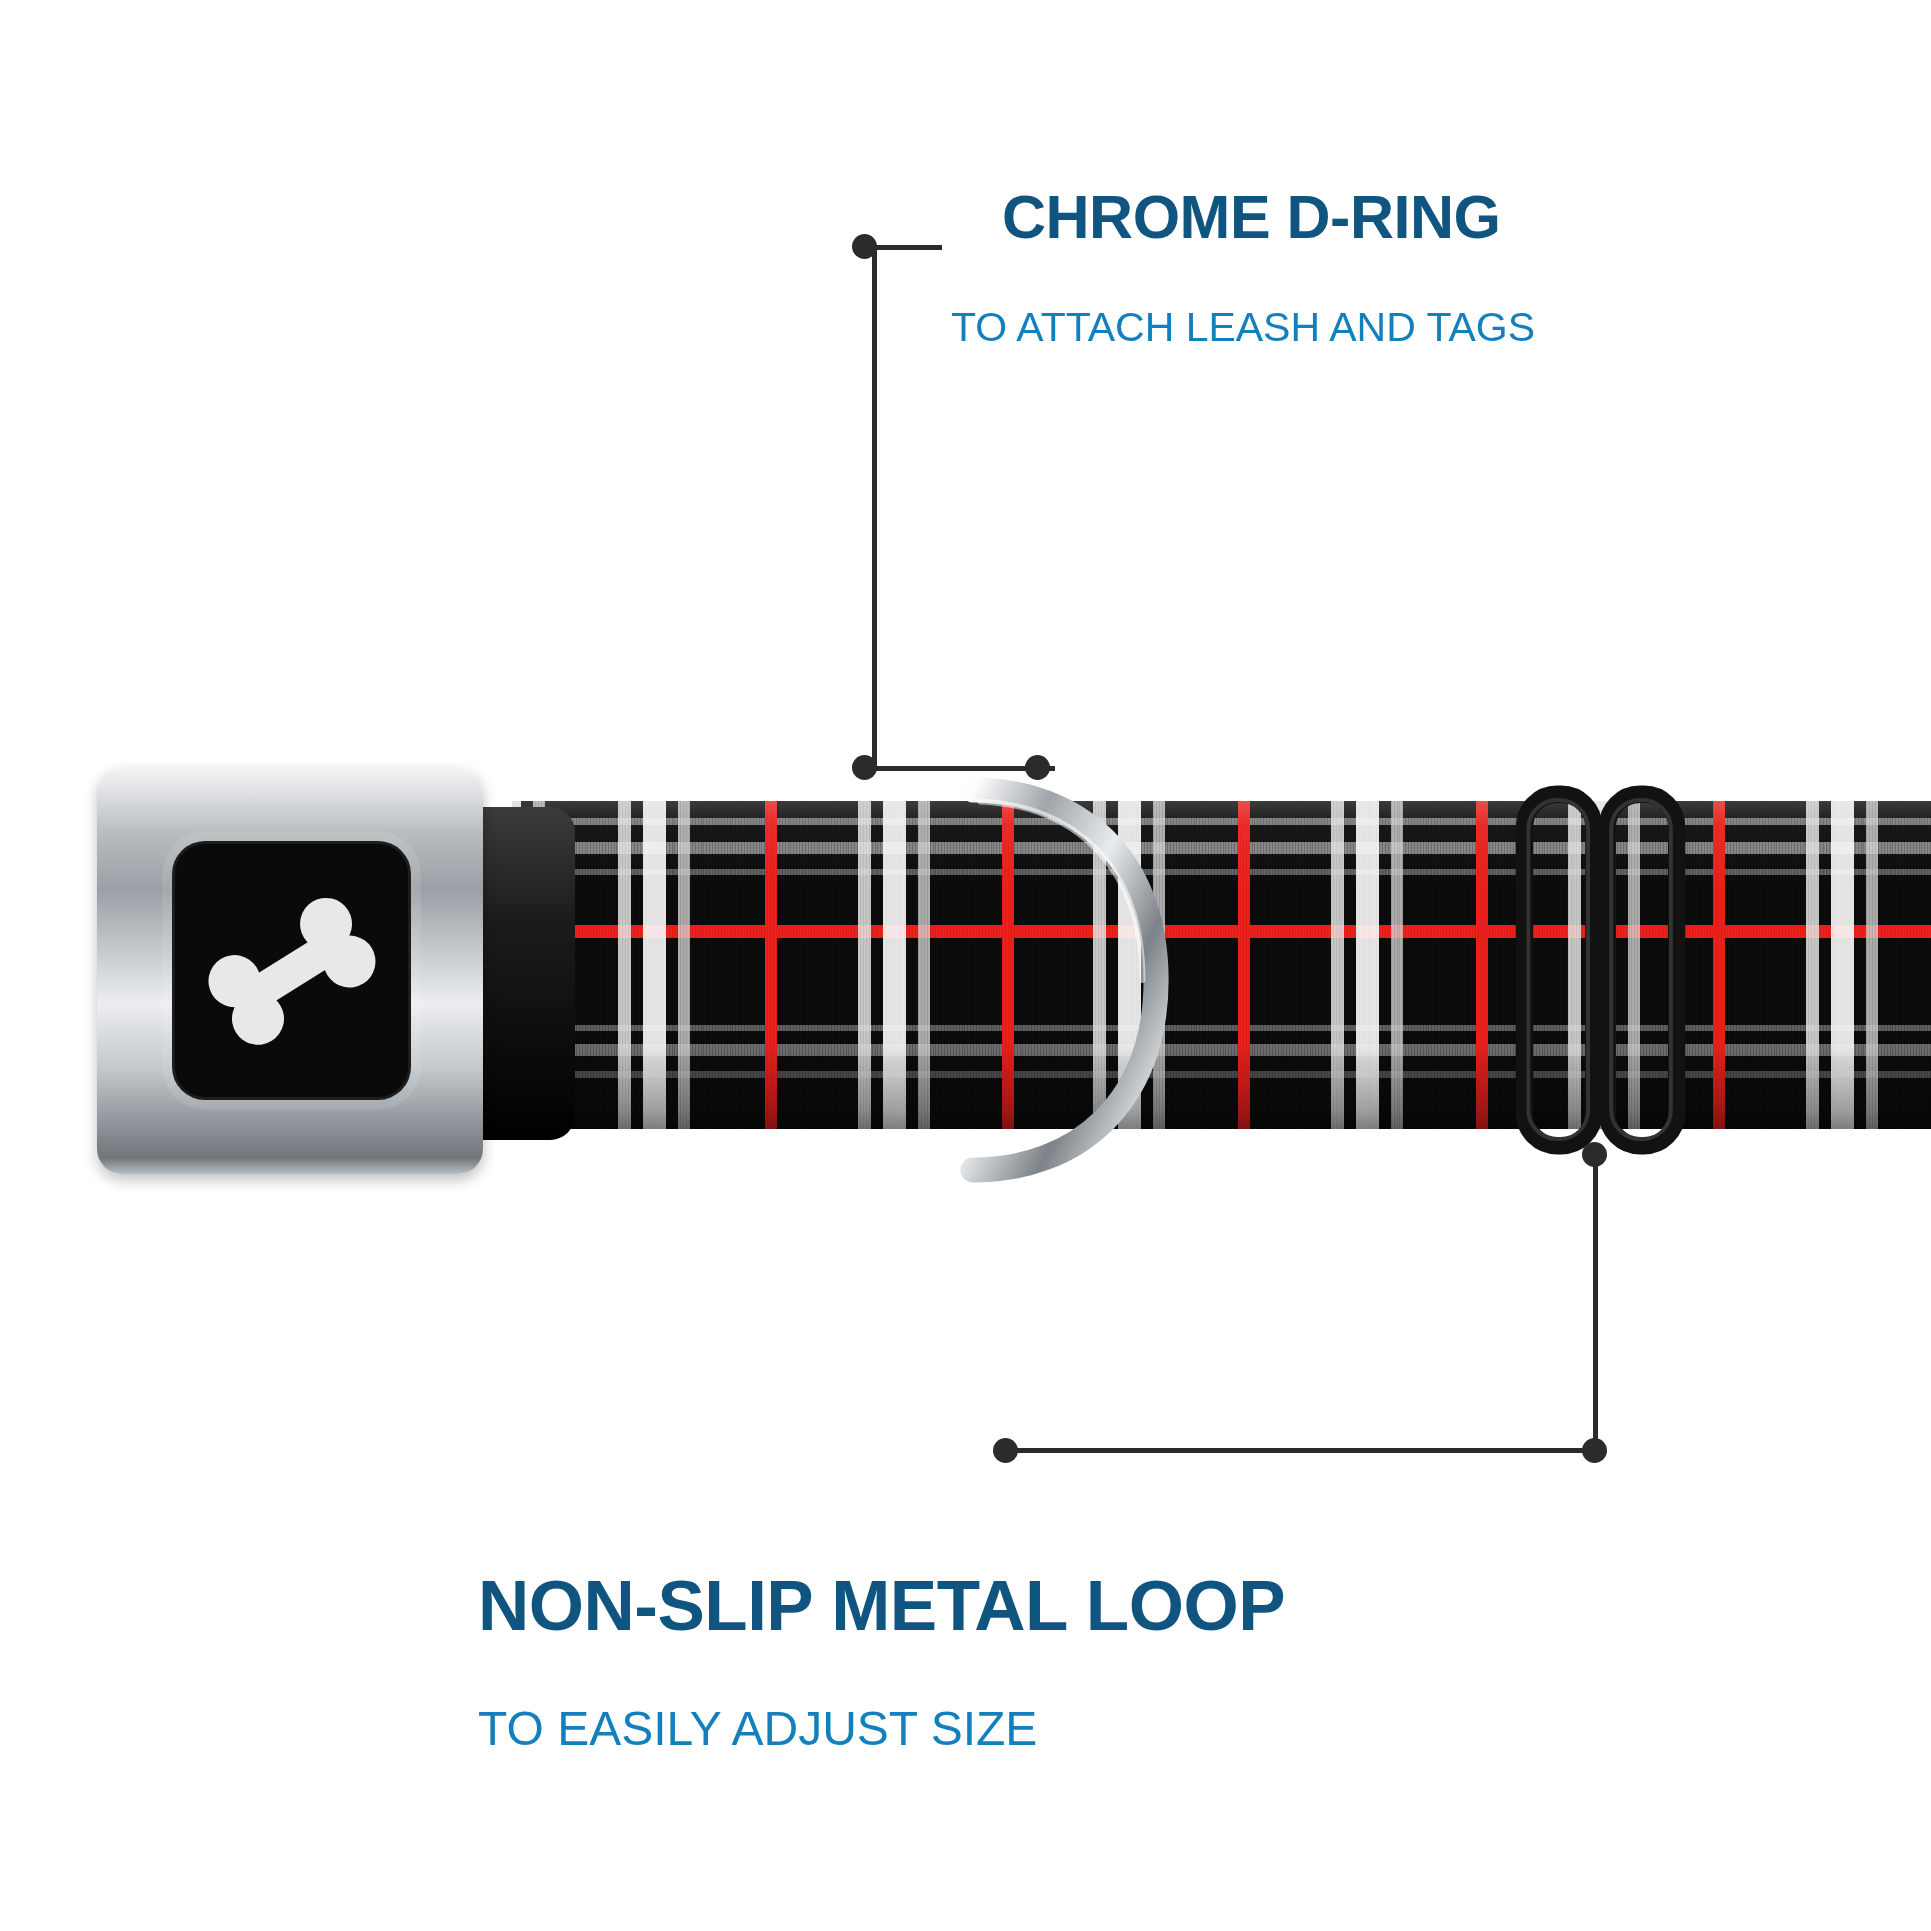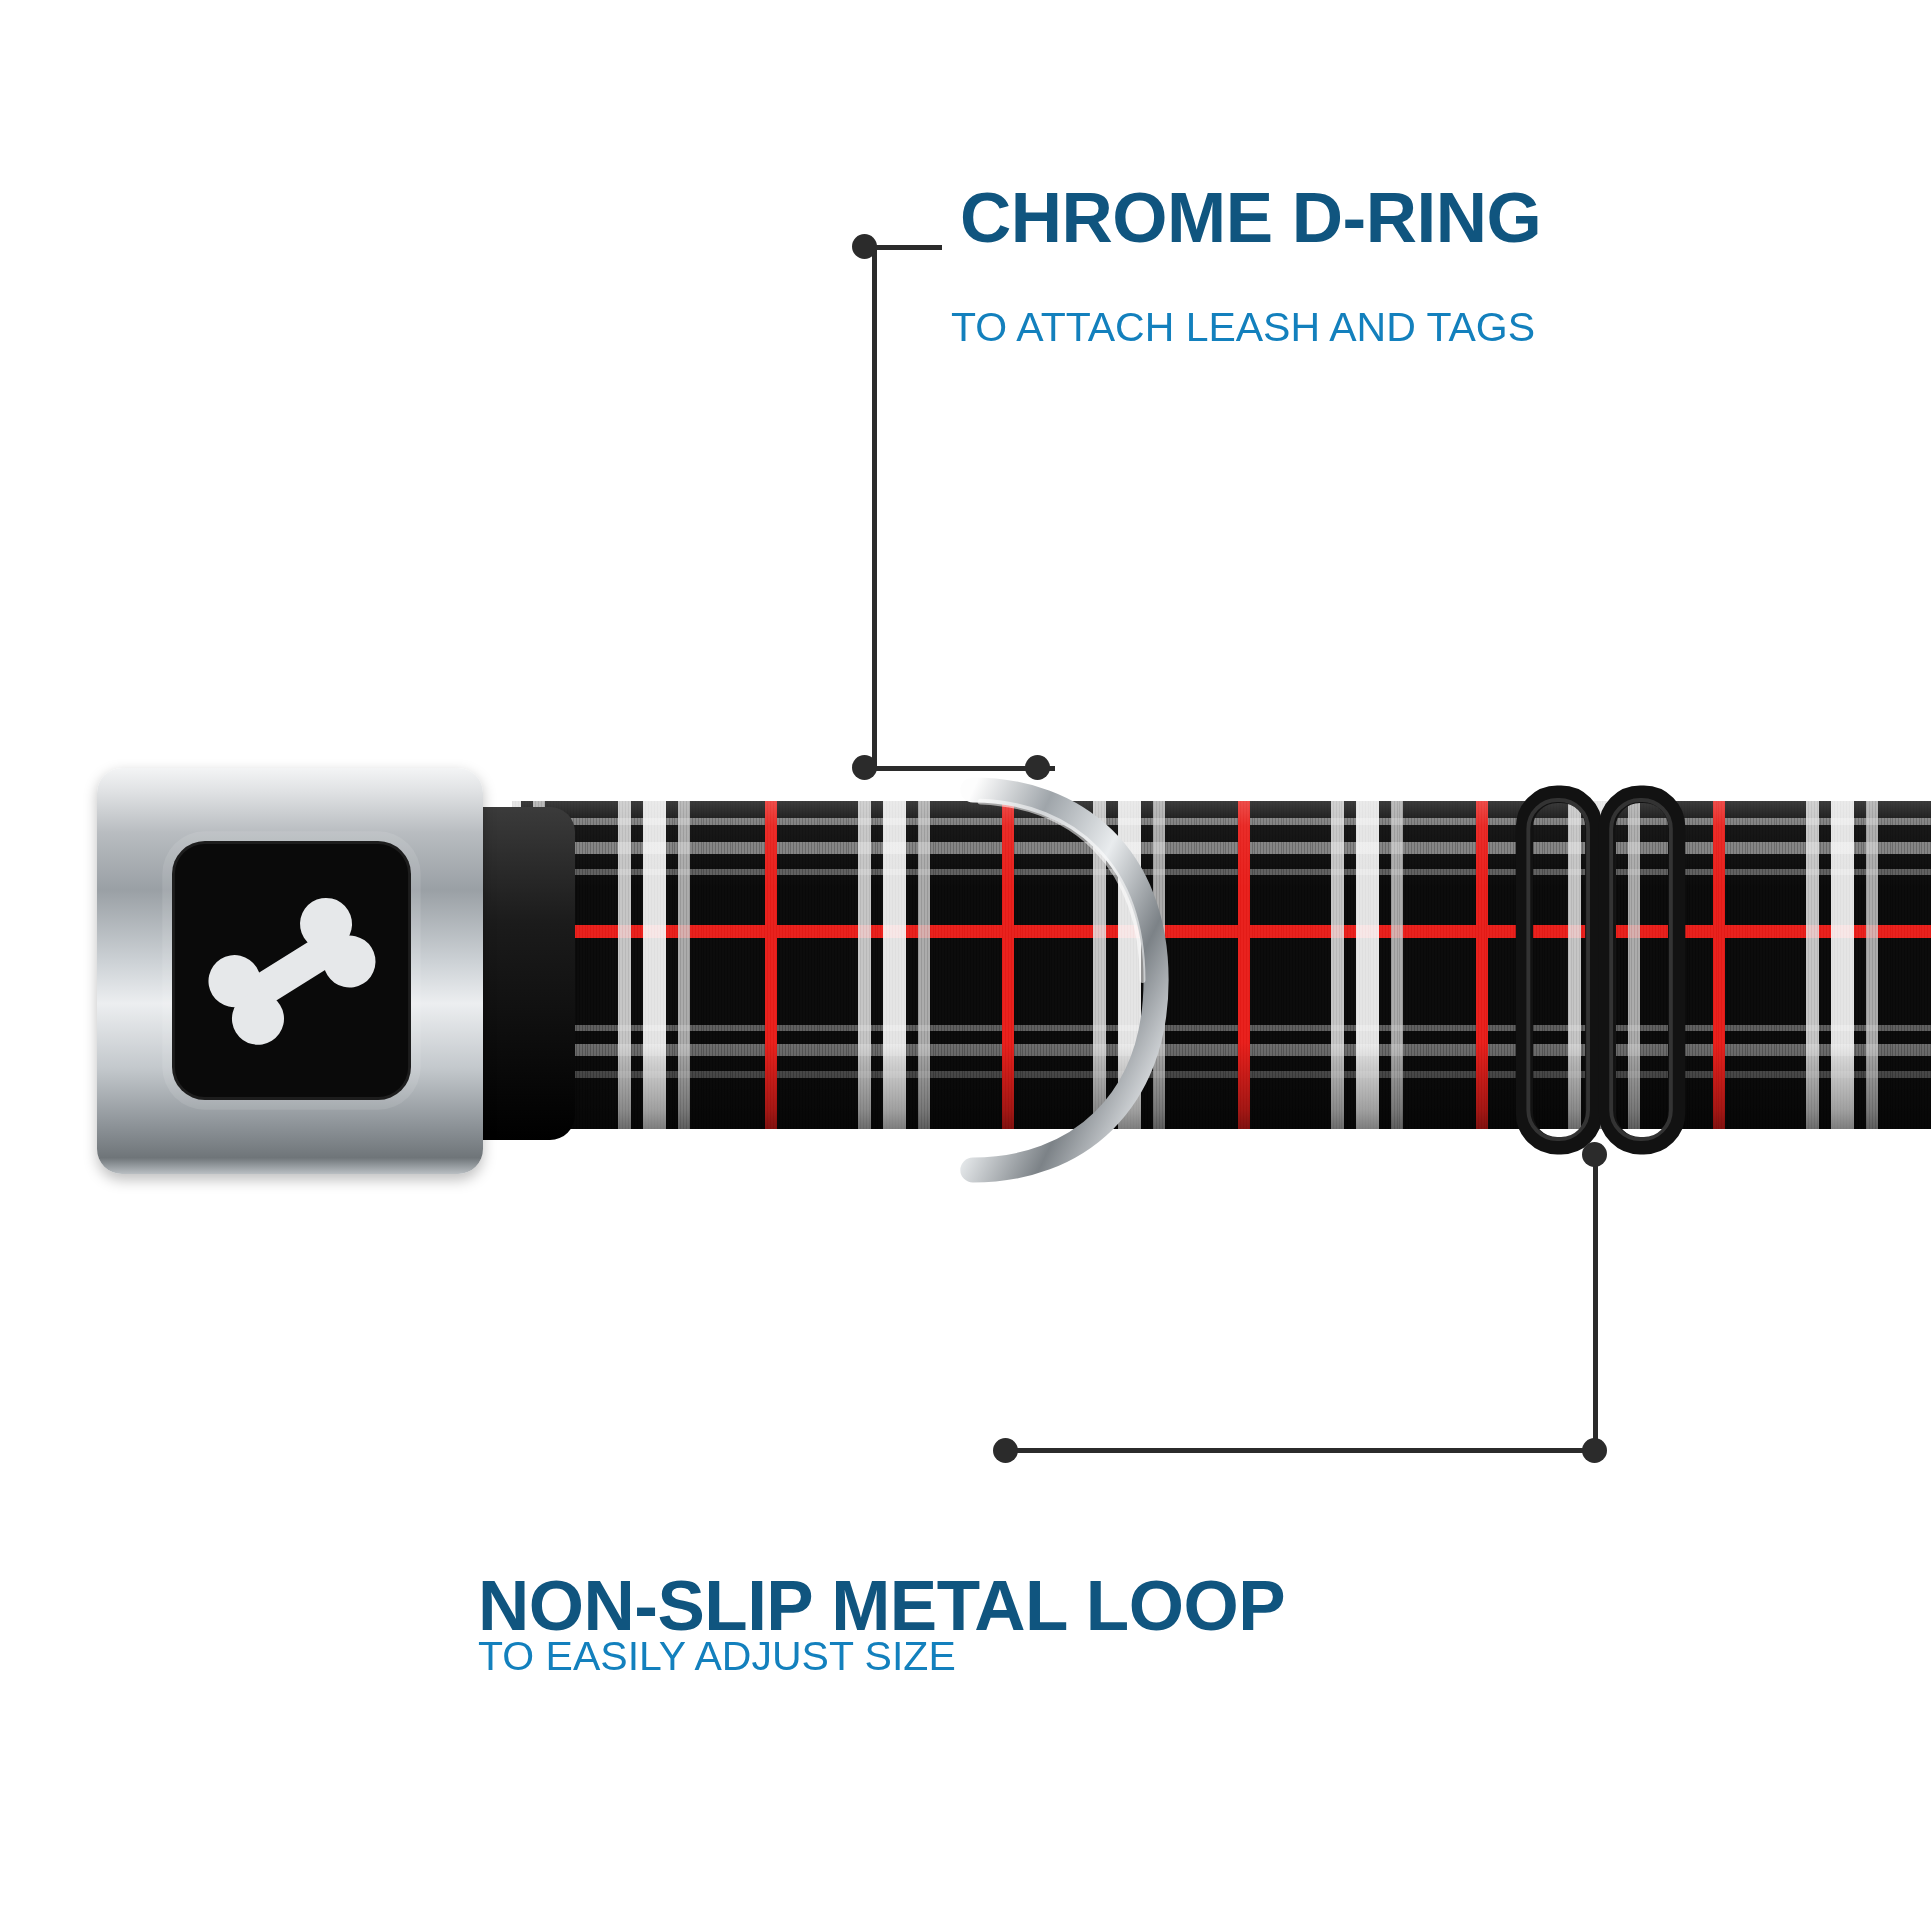--- a/index.html
+++ b/index.html
@@ -30,41 +30,41 @@
   }
   .callout-sub {
     position: absolute;
     font-weight: normal;
     letter-spacing: 0px;
     color: #1380bd;
     white-space: nowrap;
   }
 
   #dring-title {
-    left: 960px;
+    left: 1002px;
     top: 182px;
-    font-size: 71px;
+    font-size: 61px;
     line-height: 71px;
   }
   #dring-sub {
     left: 951px;
     top: 307px;
     font-size: 41px;
     line-height: 41px;
   }
   #loop-title {
     left: 478px;
     top: 1570px;
     font-size: 71px;
     line-height: 71px;
   }
   #loop-sub {
     left: 478px;
-    top: 1636px;
-    font-size: 41px;
+    top: 1708px;
+    font-size: 48px;
     line-height: 41px;
   }
 
   
   .leader {
     position: absolute;
     background: #2b2b2b;
   }
   .dot {
     position: absolute;

